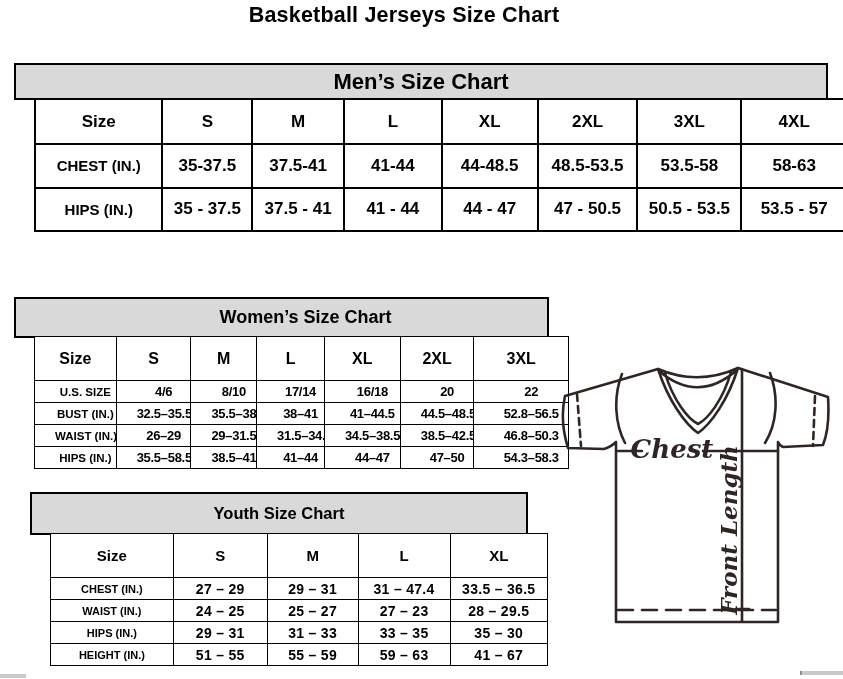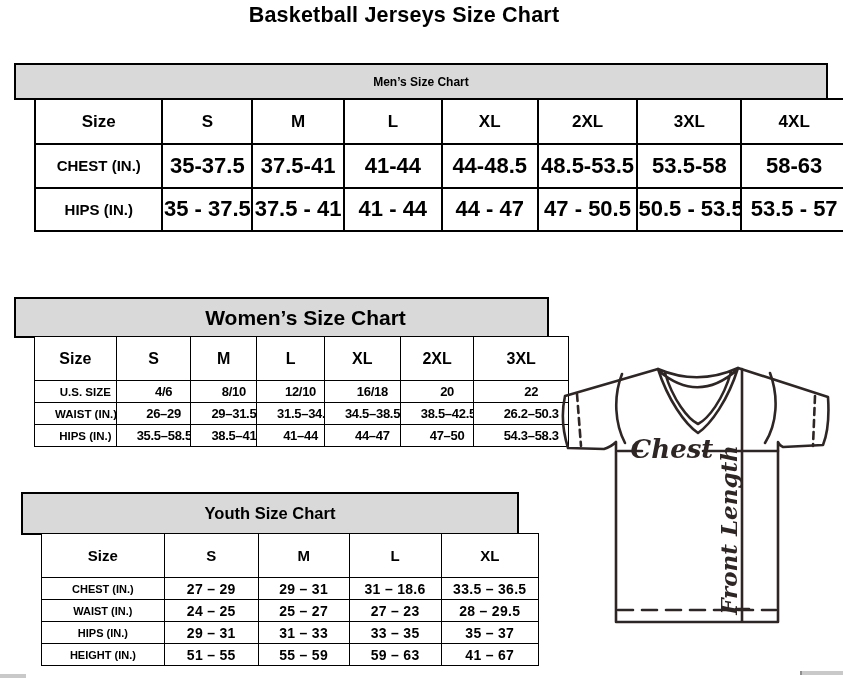--- a/index.html
+++ b/index.html
@@ -34,37 +34,37 @@
   }
   th,td{
     border:1.5px solid #000;
     text-align:center;vertical-align:middle;
     font-weight:bold;
     padding:0;
     overflow:hidden;white-space:nowrap;
   }
   
   .men{left:14px;top:63px;width:814px;}
-  .men .chart-title{height:33px;font-size:12px;}
+  .men .chart-title{height:33px;font-size:22px;}
   .men th,.men td{border-width:2px;}
   .men thead tr{height:45px;}
   .men thead th{font-size:17px;}
   .men tbody tr{height:43.5px;}
-  .men tbody td{font-size:22px;}
+  .men tbody td{font-size:17px;}
   .men tbody td.lbl{font-size:15px;}
   
   .women{left:14px;top:297px;width:535px;}
-  .women .chart-title{height:37px;font-size:21px;padding-left:48px;}
+  .women .chart-title{height:37px;font-size:18px;padding-left:48px;}
   .women thead tr{height:44px;}
   .women thead th{font-size:16px;}
   .women tbody tr{height:22px;}
   .women tbody td{font-size:13px;letter-spacing:-0.3px;padding-left:20px;}
   .women tbody td.lbl{font-size:11.5px;letter-spacing:0;}
   
-  .youth{left:21px;top:492px;width:498px;}
+  .youth{left:30px;top:492px;width:498px;}
   .youth .chart-title{height:39px;font-size:16.5px;}
   .youth thead tr{height:44px;}
   .youth thead th{font-size:15px;}
   .youth tbody tr{height:22px;}
   .youth tbody td{font-size:14px;letter-spacing:0.3px;}
   .youth tbody td.lbl{font-size:11px;letter-spacing:0;}
   
   .jersey{position:absolute;left:552px;top:352px;width:290px;height:278px;}
   .jersey text{
     font-family:"DejaVu Serif",serif;
@@ -152,33 +152,42 @@
           <th>XL</th>
           <th>2XL</th>
           <th>3XL</th>
         </tr>
       </thead>
     <tbody>
         <tr>
           <td class="lbl">U.S. SIZE</td>
           <td>4/6</td>
           <td>8/10</td>
-          <td>12/10</td>
+          <td>17/14</td>
           <td>16/18</td>
           <td>20</td>
           <td>22</td>
+        </tr>
+        <tr>
+          <td class="lbl">BUST (IN.)</td>
+          <td>32.5–35.5</td>
+          <td>35.5–38</td>
+          <td>38–41</td>
+          <td>41–44.5</td>
+          <td>44.5–48.5</td>
+          <td>52.8–56.5</td>
         </tr>
         <tr>
           <td class="lbl">WAIST (IN.)</td>
           <td>26–29</td>
           <td>29–31.5</td>
           <td>31.5–34.5</td>
           <td>34.5–38.5</td>
           <td>38.5–42.5</td>
-          <td>26.2–50.3</td>
+          <td>46.8–50.3</td>
         </tr>
         <tr>
           <td class="lbl">HIPS (IN.)</td>
           <td>35.5–58.5</td>
           <td>38.5–41</td>
           <td>41–44</td>
           <td>44–47</td>
           <td>47–50</td>
           <td>54.3–58.3</td>
         </tr>
@@ -203,36 +212,36 @@
           <th>M</th>
           <th>L</th>
           <th>XL</th>
         </tr>
       </thead>
     <tbody>
         <tr>
           <td class="lbl">CHEST (IN.)</td>
           <td>27 – 29</td>
           <td>29 – 31</td>
-          <td>31 – 18.6</td>
+          <td>31 – 47.4</td>
           <td>33.5 – 36.5</td>
         </tr>
         <tr>
           <td class="lbl">WAIST (IN.)</td>
           <td>24 – 25</td>
           <td>25 – 27</td>
           <td>27 – 23</td>
           <td>28 – 29.5</td>
         </tr>
         <tr>
           <td class="lbl">HIPS (IN.)</td>
           <td>29 – 31</td>
           <td>31 – 33</td>
           <td>33 – 35</td>
-          <td>35 – 37</td>
+          <td>35 – 30</td>
         </tr>
         <tr>
           <td class="lbl">HEIGHT (IN.)</td>
           <td>51 – 55</td>
           <td>55 – 59</td>
           <td>59 – 63</td>
           <td>41 – 67</td>
         </tr>
       </tbody>
   </table>

